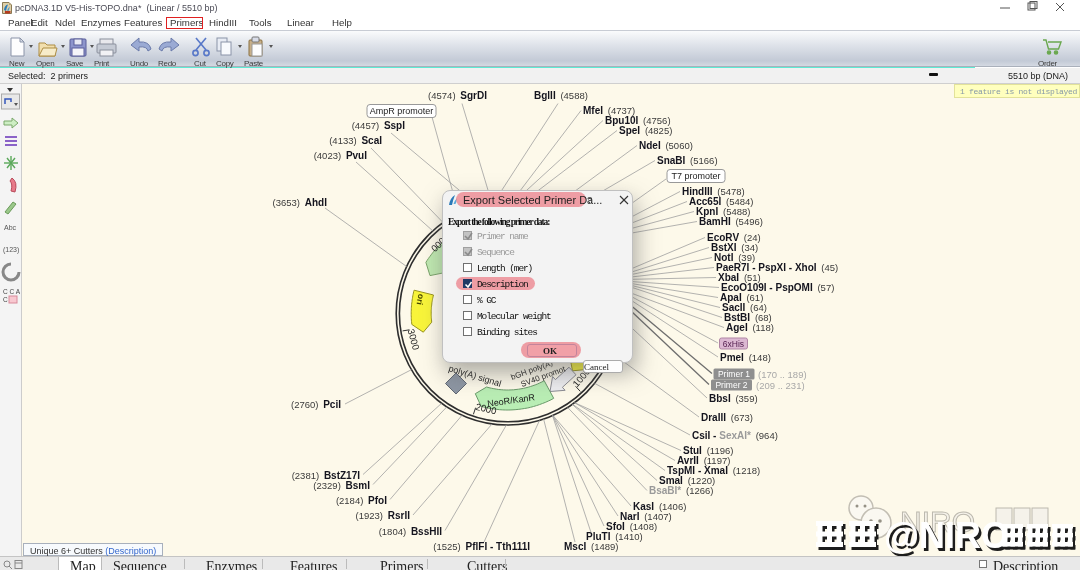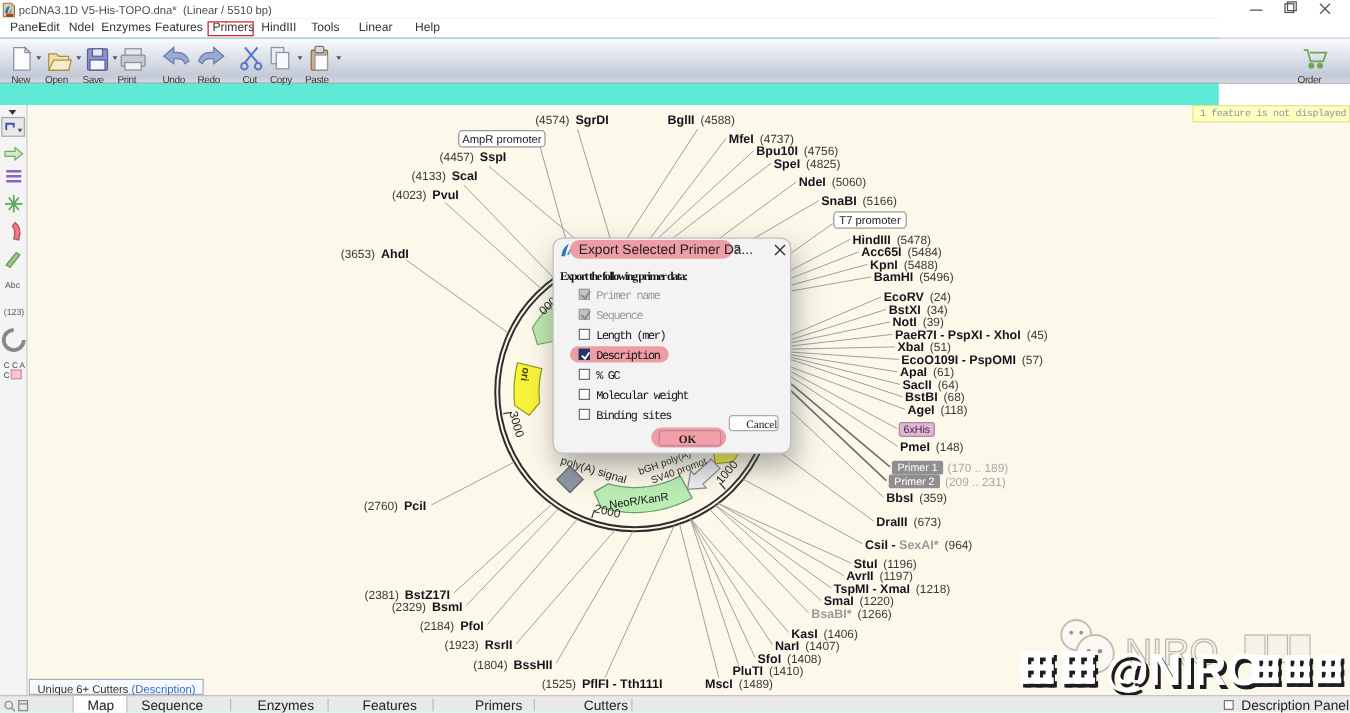--- a/index.html
+++ b/index.html
@@ -14,21 +14,21 @@
 .tlab{position:absolute;top:28px;font-size:8px;letter-spacing:-0.3px;color:#3a3a3a;font-family:Liberation Sans, sans-serif}
 #statusbar{position:absolute;left:0;top:68px;width:1080px;height:16px;background:#f1f1f1;border-bottom:1px solid #cfcfcf;font-size:9px;color:#1a1a1a}
 #mainarea{position:absolute;left:0;top:84px;width:1080px;height:472px;background:#fdf9ea}
 #sidebar{position:absolute;left:0;top:0;width:22px;height:472px;background:#f4f4f4;border-right:1px solid #ccc}
 #ybanner{position:absolute;right:0;top:0;height:14px;background:#ffffbe;border:1px solid #e2e29a;font-size:8px;letter-spacing:-0.3px;color:#8598a8;padding:2px 2px 0 5px;font-family:"Liberation Mono",monospace}
 #dialog{position:absolute;left:442px;top:106px;width:191px;height:173px;background:#f3f3f3;border:1px solid #c0c0c0;border-radius:8px;box-shadow:3px 10px 22px rgba(90,90,90,.5)}
 .ck{position:absolute;left:20px;width:9px;height:9px;background:#fff;border:1px solid #707070}
 .cklab{position:absolute;left:34px;font-size:9.5px;color:#111;font-family:"Liberation Mono",monospace;letter-spacing:-1.1px;white-space:nowrap}
 .pink{position:absolute;background:#ec7c85;opacity:.72;border-radius:10px}
 #cuttab{position:absolute;left:23px;top:459px;height:13px;background:#f7fafd;border:1px solid #a8b0bc;font-size:9px;padding:2px 6px 0 6px;color:#333}
-#bottombar{position:absolute;left:0;top:556px;width:1080px;height:14px;background:#e9e9e9;border-top:1px solid #c4c4c4;font-size:11px;color:#222;font-family:Liberation Sans, sans-serif}
+#bottombar{position:absolute;left:0;top:556px;width:1080px;height:14px;background:#e9e9e9;border-top:1px solid #c4c4c4;font-size:14px;color:#222;font-family:Liberation Serif, serif}
 .btab{position:absolute;top:2px}
 .bsep{position:absolute;top:2px;width:1px;height:10px;background:#bbb}
 </style></head>
 <body>
 <div id="app">
 
 <div id="titlebar">
  <svg style="position:absolute;left:2px;top:2px" width="10" height="12" viewBox="0 0 10 12">
         <path d="M0.5 0.5 h6.5 l2.5 2.5 v8.5 h-9 z" fill="#ddcfa8" stroke="#8a7a55"></path>
         <path d="M7 0.5 l2.5 2.5 h-2.5 z" fill="#b5a276"></path>
@@ -95,20 +95,25 @@
             <path d="M1043 9 h3 l2.5 9 h10 l2.5 -7 h-13"></path>
             <circle cx="1049" cy="21.5" r="1.6" fill="#6aa84f"></circle>
             <circle cx="1056" cy="21.5" r="1.6" fill="#6aa84f"></circle>
           </g>
   </g>
  </svg>
  <span class="tlab" style="left:9px">New</span><span class="tlab" style="left:36px">Open</span><span class="tlab" style="left:66px">Save</span><span class="tlab" style="left:94px">Print</span><span class="tlab" style="left:130px">Undo</span><span class="tlab" style="left:158px">Redo</span><span class="tlab" style="left:194px">Cut</span><span class="tlab" style="left:216px">Copy</span><span class="tlab" style="left:244px">Paste</span>
  <span class="tlab" style="left:1038px">Order</span>
 </div>
 
+<div id="statusbar">
+      <span style="position:absolute;left:8px;top:3px">Selected:&nbsp; 2 primers</span>
+ <span style="position:absolute;right:142px;top:5px;width:9px;height:3px;background:#111;border-radius:1px"></span>
+ <span style="position:absolute;right:12px;top:3px">5510 bp (DNA)</span>
+    </div>
 
 <div id="mainarea">
 <div id="ybanner">1 feature is not displayed</div>
 <svg width="1080" height="472" viewBox="0 0 1080 472" style="position:absolute;left:0;top:0">
 <g transform="translate(0,-84)">
 <path d="M430.0,275.6 L425.9,262.4 L427.1,260.4 L428.4,258.5 L429.8,256.6 L431.1,254.8 L432.6,252.9 L434.0,251.1 L435.6,249.4 L437.1,247.7 L438.7,246.0 L440.4,244.4 L442.0,242.8 L443.8,241.2 L445.5,239.7 L447.3,238.2 L449.1,236.8 L451.0,235.4 L452.9,234.1 L454.8,232.8 L456.7,231.6 L458.7,230.4 L460.7,229.2 L462.8,228.1 L464.8,227.0 L466.9,226.0 L475.4,244.2 L473.7,245.0 L472.1,245.8 L470.5,246.7 L468.9,247.6 L467.3,248.5 L465.8,249.5 L464.2,250.5 L462.7,251.6 L461.3,252.7 L459.8,253.8 L458.4,255.0 L457.0,256.2 L455.6,257.4 L454.3,258.7 L453.0,260.0 L451.8,261.3 L450.5,262.7 L449.3,264.1 L448.1,265.5 L447.0,266.9 L445.9,268.4 L444.8,269.9 L443.8,271.4 L442.8,273.0 Z" fill="#bfe8b0" stroke="#7aa46a" stroke-width="1"></path>
 <path d="M423.3,332.2 L411.8,324.4 L411.7,323.0 L411.5,321.6 L411.4,320.1 L411.3,318.7 L411.3,317.3 L411.2,315.8 L411.2,314.4 L411.2,312.9 L411.2,311.5 L411.3,310.1 L411.3,308.6 L411.4,307.2 L411.5,305.8 L411.6,304.3 L411.8,302.9 L412.0,301.5 L412.1,300.0 L412.4,298.6 L412.6,297.2 L412.8,295.8 L413.1,294.4 L413.4,293.0 L413.7,291.6 L414.1,290.2 L433.5,295.0 L433.2,296.1 L433.0,297.2 L432.7,298.3 L432.5,299.4 L432.3,300.6 L432.1,301.7 L431.9,302.8 L431.8,304.0 L431.7,305.1 L431.5,306.2 L431.4,307.4 L431.4,308.5 L431.3,309.6 L431.2,310.8 L431.2,311.9 L431.2,313.1 L431.2,314.2 L431.2,315.3 L431.3,316.5 L431.3,317.6 L431.4,318.8 L431.5,319.9 L431.6,321.0 L431.7,322.2 Z" fill="#f8f43a" stroke="#99951e" stroke-width="1"></path>
 <path d="M603.7,323.6 L603.4,325.6 L603.2,327.7 L602.8,329.7 L602.5,331.8 L602.0,333.8 L601.6,335.8 L601.1,337.8 L600.5,339.8 L600.0,341.8 L599.3,343.8 L598.7,345.7 L597.9,347.7 L597.2,349.6 L596.4,351.5 L595.6,353.4 L594.7,355.3 L593.8,357.2 L592.8,359.0 L591.8,360.8 L590.8,362.6 L589.7,364.4 L588.6,366.1 L587.4,367.8 L586.3,369.5 L572.5,370.8 L570.0,357.9 L570.9,356.6 L571.8,355.2 L572.7,353.8 L573.6,352.4 L574.4,351.0 L575.2,349.6 L575.9,348.1 L576.7,346.6 L577.3,345.1 L578.0,343.6 L578.6,342.1 L579.2,340.6 L579.8,339.1 L580.3,337.5 L580.8,335.9 L581.3,334.4 L581.7,332.8 L582.1,331.2 L582.5,329.6 L582.8,328.0 L583.1,326.4 L583.4,324.8 L583.6,323.1 L583.8,321.5 Z" fill="#f8f43a" stroke="#99951e" stroke-width="1"></path>
 <polygon points="569.0,367.2 555.4,379.6 552.6,376.5 550.0,391.5 565.1,390.3 562.4,387.3 576.0,374.8" fill="#ededf0" stroke="#8a8a92" stroke-width="1"></polygon>
 <path d="M553.7,398.3 L551.0,399.8 L548.2,401.1 L545.3,402.4 L542.4,403.5 L539.5,404.6 L536.5,405.6 L533.5,406.5 L530.5,407.3 L527.5,408.0 L524.4,408.5 L521.3,409.0 L518.2,409.4 L515.1,409.7 L512.0,409.9 L508.9,410.0 L505.7,410.0 L502.6,409.9 L499.5,409.7 L496.4,409.3 L493.3,408.9 L490.2,408.4 L487.2,407.8 L484.1,407.1 L481.1,406.3 L475.3,393.7 L486.6,387.0 L489.0,387.7 L491.4,388.2 L493.8,388.7 L496.3,389.1 L498.7,389.5 L501.2,389.7 L503.7,389.9 L506.1,390.0 L508.6,390.0 L511.1,389.9 L513.6,389.8 L516.0,389.5 L518.5,389.2 L520.9,388.8 L523.4,388.4 L525.8,387.8 L528.2,387.2 L530.5,386.5 L532.9,385.7 L535.2,384.9 L537.5,384.0 L539.8,382.9 L542.0,381.9 L544.2,380.7 Z" fill="#b9edb4" stroke="#6a9a6a" stroke-width="1"></path>
@@ -301,21 +306,21 @@
         <div class="cklab" style="top:88px">Description</div>
  <div class="ck" style="top:104px"></div>
         <div class="cklab" style="top:104px">% GC</div>
  <div class="ck" style="top:120px"></div>
         <div class="cklab" style="top:120px">Molecular weight</div>
  <div class="ck" style="top:136px"></div>
         <div class="cklab" style="top:136px">Binding sites</div>
  <div style="position:absolute;left:84px;top:153px;width:50px;height:13px;background:#fff;border:1px solid #5b9bd5;border-radius:3px"></div>
  <div class="pink" style="left:78px;top:151px;width:60px;height:16px"></div>
  <div class="mono" style="position:absolute;left:100px;top:155px;font-size:9px;color:#222;font-weight:bold">OK</div>
- <div class="mono" style="position:absolute;left:140px;top:141px;width:40px;height:13px;background:#fdfdfd;border:1px solid #ababab;border-radius:3px;font-size:9px;color:#222;text-align:right;padding-top:1px">Cancel</div>
+ <div class="mono" style="position:absolute;left:140px;top:169px;width:40px;height:13px;background:#fdfdfd;border:1px solid #ababab;border-radius:3px;font-size:9px;color:#222;text-align:left;padding-top:1px">Cancel</div>
 </div>
 
 <svg style="position:absolute;left:820px;top:328px" width="260" height="146" viewBox="0 0 260 146">
  <g opacity="0.9">
   <circle cx="41" cy="96" r="12" fill="#faf8f2" stroke="#bcb8ae" stroke-width="1.5"></circle>
   <circle cx="56" cy="111" r="15" fill="#faf8f2" stroke="#bcb8ae" stroke-width="1.5"></circle>
   <circle cx="37" cy="94" r="1.5" fill="#8a867c"></circle>
           <circle cx="45" cy="94" r="1.5" fill="#8a867c"></circle>
   <circle cx="51" cy="109" r="1.8" fill="#8a867c"></circle>
           <circle cx="60" cy="109" r="1.8" fill="#8a867c"></circle>

